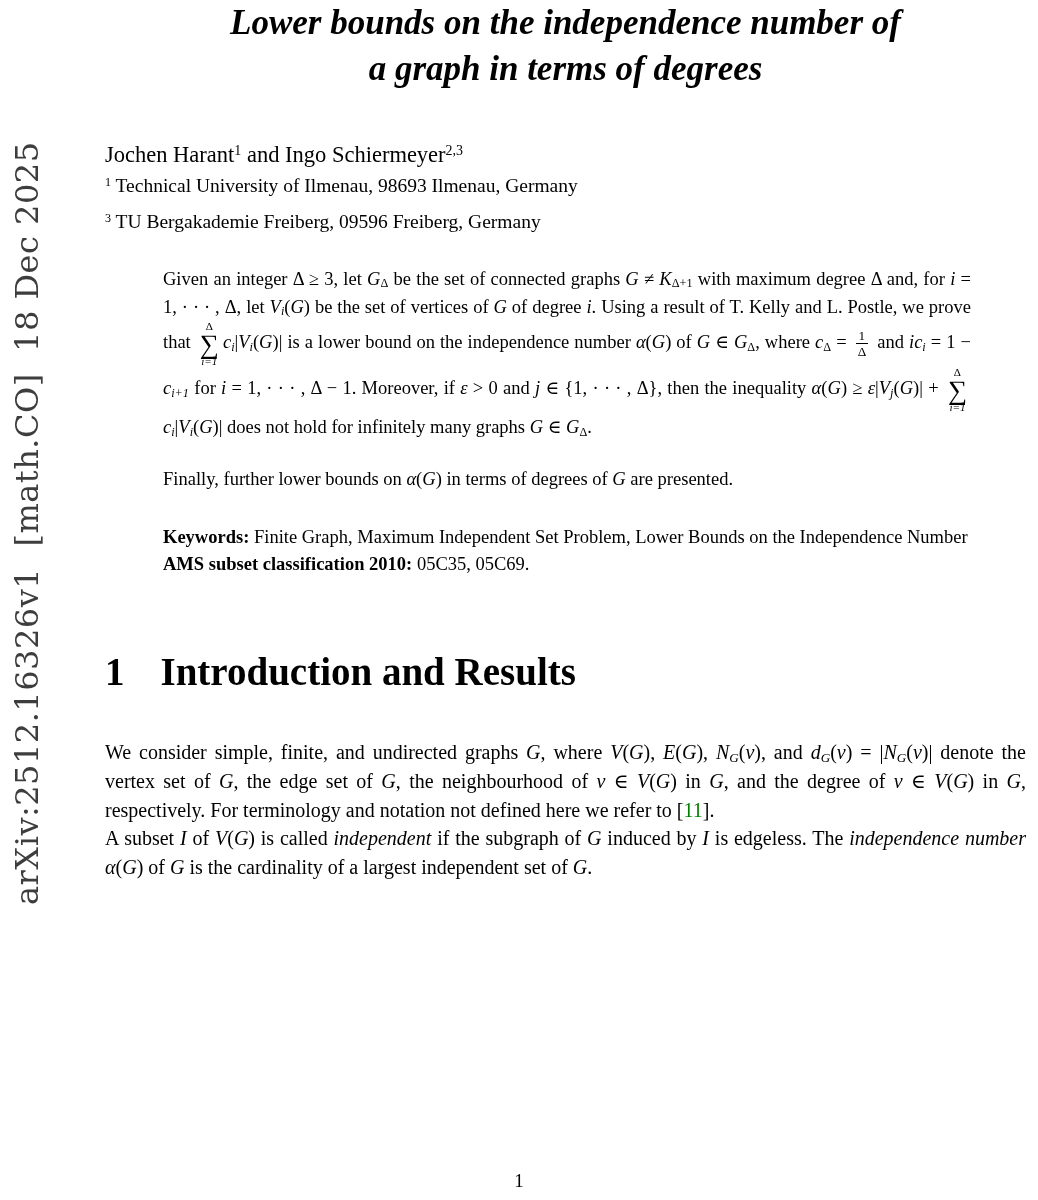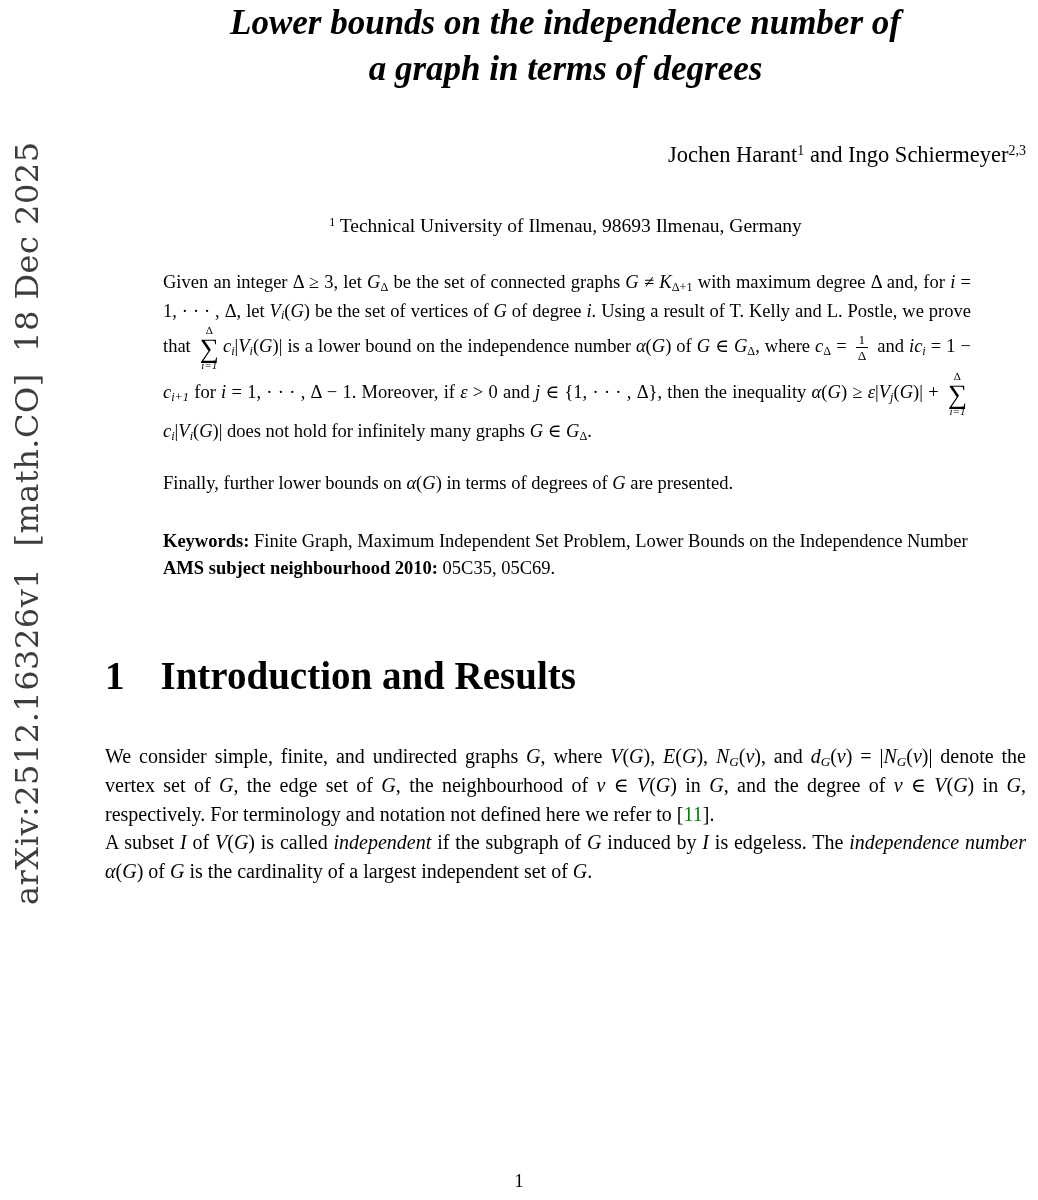--- a/index.html
+++ b/index.html
@@ -29,26 +29,25 @@
     margin: 0;
     text-align: center;
     font-size: 35px;
     font-weight: 700;
     line-height: 1.32;
     white-space: pre-line;
     font-style: italic;
   }
   .authors {
     margin-top: 50px;
-    text-align: right;
+    text-align: left;
     font-size: 22.5px;
   }
   .affiliations {
-    margin-top: 40px;
-    text-align: center;
+    text-align: left;
     font-size: 19.5px;
     line-height: 1.85;
   }
   .abstract { margin: 0 55px 0 58px; }
   .abstract-heading {
     margin-top: 64px;
     text-align: center;
     font-weight: 700;
     font-size: 20.5px;
   }
@@ -130,38 +129,39 @@
 
   <div class="content">
 
     <h1 class="title">Lower bounds on the independence number of
 a graph in terms of degrees</h1>
 
     <div class="authors"><span class="seg-n">Jochen Harant</span><span class="seg-sup">1</span><span class="seg-n"> and Ingo Schiermeyer</span><span class="seg-sup">2,3</span></div>
 
     <div class="affiliations">
       <div class="affil"><span class="seg-sup">1</span><span class="seg-n"> Technical University of Ilmenau, 98693 Ilmenau, Germany</span></div>
+      <div class="affil"><span class="seg-sup">3</span><span class="seg-n"> TU Bergakademie Freiberg, 09596 Freiberg, Germany</span></div>
     </div>
 
     <div class="abstract">
       <p class="abstract-p justify"><span class="seg-n">Given an integer Δ ≥ 3, let </span><span class="seg-scr">G</span><span class="seg-subn">Δ</span><span class="seg-n"> be the set of connected graphs </span><span class="seg-i">G</span><span class="seg-n"> ≠ </span><span class="seg-i">K</span><span class="seg-subn">Δ+1</span><span class="seg-n"> with maximum degree Δ and, for </span><span class="seg-i">i</span><span class="seg-n"> = 1, · · · , Δ, let </span><span class="seg-i">V</span><span class="seg-sub">i</span><span class="seg-n">(</span><span class="seg-i">G</span><span class="seg-n">) be the set of vertices of </span><span class="seg-i">G</span><span class="seg-n"> of degree </span><span class="seg-i">i</span><span class="seg-n">. Using a result of T. Kelly and L. Postle, we prove that </span><span class="bigsum">
             <span class="sum-top">Δ</span>
             <span class="sum-mid">∑</span>
             <span class="sum-bot">i=1</span>
           </span><span class="seg-i">c</span><span class="seg-sub">i</span><span class="seg-n">|</span><span class="seg-i">V</span><span class="seg-sub">i</span><span class="seg-n">(</span><span class="seg-i">G</span><span class="seg-n">)| is a lower bound on the independence number </span><span class="seg-i">α</span><span class="seg-n">(</span><span class="seg-i">G</span><span class="seg-n">) of </span><span class="seg-i">G</span><span class="seg-n"> ∈ </span><span class="seg-scr">G</span><span class="seg-subn">Δ</span><span class="seg-n">, where </span><span class="seg-i">c</span><span class="seg-subn">Δ</span><span class="seg-n"> = </span><span class="frac">
             <span class="num">1</span>
             <span class="den">Δ</span>
           </span><span class="seg-n"> and </span><span class="seg-i">ic</span><span class="seg-sub">i</span><span class="seg-n"> = 1 − </span><span class="seg-i">c</span><span class="seg-sub">i+1</span><span class="seg-n"> for </span><span class="seg-i">i</span><span class="seg-n"> = 1, · · · , Δ − 1.  Moreover, if </span><span class="seg-i">ε</span><span class="seg-n"> &gt; 0 and </span><span class="seg-i">j</span><span class="seg-n"> ∈ {1, · · · , Δ}, then the inequality </span><span class="seg-i">α</span><span class="seg-n">(</span><span class="seg-i">G</span><span class="seg-n">) ≥ </span><span class="seg-i">ε</span><span class="seg-n">|</span><span class="seg-i">V</span><span class="seg-sub">j</span><span class="seg-n">(</span><span class="seg-i">G</span><span class="seg-n">)| + </span><span class="bigsum">
             <span class="sum-top">Δ</span>
             <span class="sum-mid">∑</span>
             <span class="sum-bot">i=1</span>
           </span><span class="seg-i">c</span><span class="seg-sub">i</span><span class="seg-n">|</span><span class="seg-i">V</span><span class="seg-sub">i</span><span class="seg-n">(</span><span class="seg-i">G</span><span class="seg-n">)| does not hold for infinitely many graphs </span><span class="seg-i">G</span><span class="seg-n"> ∈ </span><span class="seg-scr">G</span><span class="seg-subn">Δ</span><span class="seg-n">.</span></p>
       <p class="abstract-p"><span class="seg-n">Finally, further lower bounds on </span><span class="seg-i">α</span><span class="seg-n">(</span><span class="seg-i">G</span><span class="seg-n">) in terms of degrees of </span><span class="seg-i">G</span><span class="seg-n"> are presented.</span></p>
       <p class="keywords"><span class="seg-b">Keywords:</span><span class="seg-n"> Finite Graph, Maximum Independent Set Problem, Lower Bounds on the Independence Number</span></p>
-      <p class="ams"><span class="seg-b">AMS subject neighbourhood 2010:</span><span class="seg-n"> 05C35, 05C69.</span></p>
+      <p class="ams"><span class="seg-b">AMS subset classification 2010:</span><span class="seg-n"> 05C35, 05C69.</span></p>
     </div>
 
     <h2 class="section-heading">
       <span class="sec-num">1</span><span>Introduction and Results</span>
     </h2>
 
     <div class="body-text">
       <p><span class="seg-n">We consider simple, finite, and undirected graphs </span><span class="seg-i">G</span><span class="seg-n">, where </span><span class="seg-i">V</span><span class="seg-n">(</span><span class="seg-i">G</span><span class="seg-n">), </span><span class="seg-i">E</span><span class="seg-n">(</span><span class="seg-i">G</span><span class="seg-n">), </span><span class="seg-i">N</span><span class="seg-sub">G</span><span class="seg-n">(</span><span class="seg-i">v</span><span class="seg-n">), and </span><span class="seg-i">d</span><span class="seg-sub">G</span><span class="seg-n">(</span><span class="seg-i">v</span><span class="seg-n">) = |</span><span class="seg-i">N</span><span class="seg-sub">G</span><span class="seg-n">(</span><span class="seg-i">v</span><span class="seg-n">)| denote the vertex set of </span><span class="seg-i">G</span><span class="seg-n">, the edge set of </span><span class="seg-i">G</span><span class="seg-n">, the neighbourhood of </span><span class="seg-i">v</span><span class="seg-n"> ∈ </span><span class="seg-i">V</span><span class="seg-n">(</span><span class="seg-i">G</span><span class="seg-n">) in </span><span class="seg-i">G</span><span class="seg-n">, and the degree of </span><span class="seg-i">v</span><span class="seg-n"> ∈ </span><span class="seg-i">V</span><span class="seg-n">(</span><span class="seg-i">G</span><span class="seg-n">) in </span><span class="seg-i">G</span><span class="seg-n">, respectively. For terminology and notation not defined here we refer to [</span><span class="seg-link">11</span><span class="seg-n">].</span></p>
       <p><span class="seg-n">A subset </span><span class="seg-i">I</span><span class="seg-n"> of </span><span class="seg-i">V</span><span class="seg-n">(</span><span class="seg-i">G</span><span class="seg-n">) is called </span><span class="seg-i">independent</span><span class="seg-n"> if the subgraph of </span><span class="seg-i">G</span><span class="seg-n"> induced by </span><span class="seg-i">I</span><span class="seg-n"> is edgeless. The </span><span class="seg-i">independence number </span><span class="seg-i">α</span><span class="seg-n">(</span><span class="seg-i">G</span><span class="seg-n">) of </span><span class="seg-i">G</span><span class="seg-n"> is the cardinality of a largest independent set of </span><span class="seg-i">G</span><span class="seg-n">.</span></p>
     </div>

